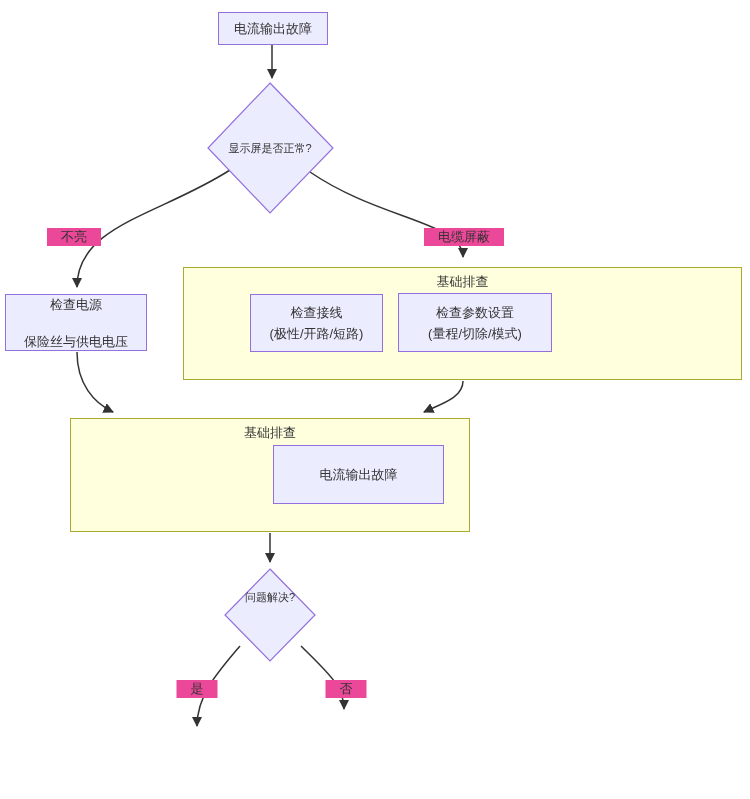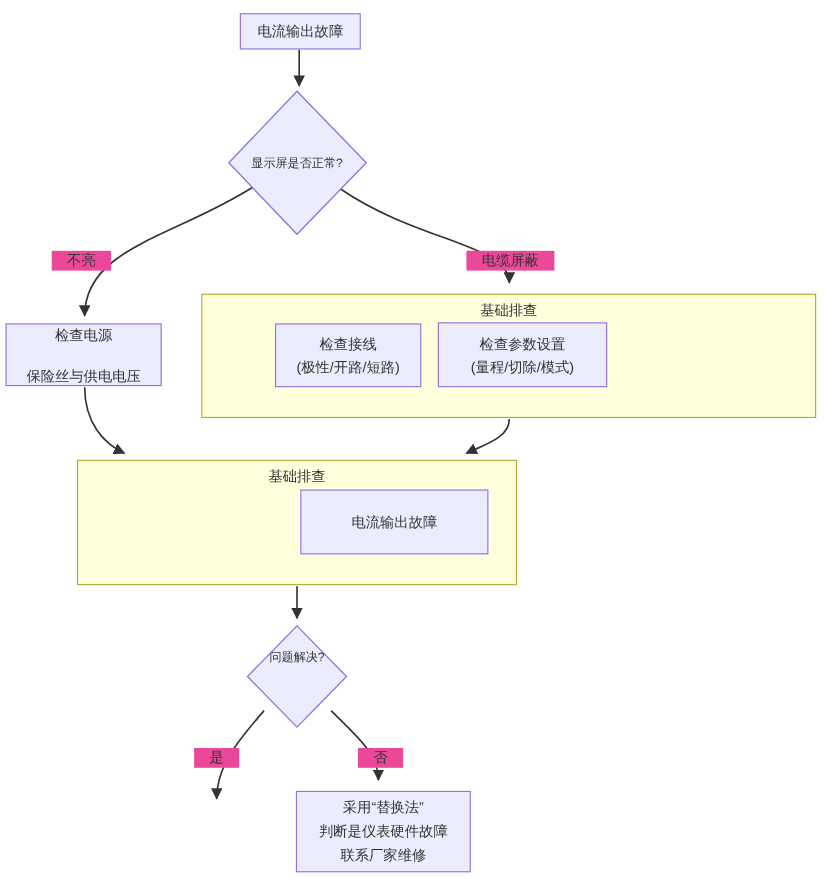--- a/index.html
+++ b/index.html
@@ -99,24 +99,19 @@
 
 
 
   <div class="node" style="left:273px;top:445px;width:171px;height:59px;">
     <div>电流输出故障</div>
   </div>
 
   <div class="diamond-label" style="left:270px;top:597px;">问题解决?</div>
 
 
-  <div class="node" style="left:269px;top:719px;width:159px;height:74px;line-height:22px;">
-    <div>采用“替换法”</div>
-    <div>判断是仪表硬件故障</div>
-    <div>联系厂家维修</div>
-  </div>
 
   <span class="edge-label" style="left:74px;top:237px;">不亮</span>
   <span class="edge-label" style="left:464px;top:237px;">电缆屏蔽</span>
   <span class="edge-label" style="left:197px;top:689px;">是</span>
   <span class="edge-label" style="left:346px;top:689px;">否</span>
 
 </div>
 
 </body></html>

